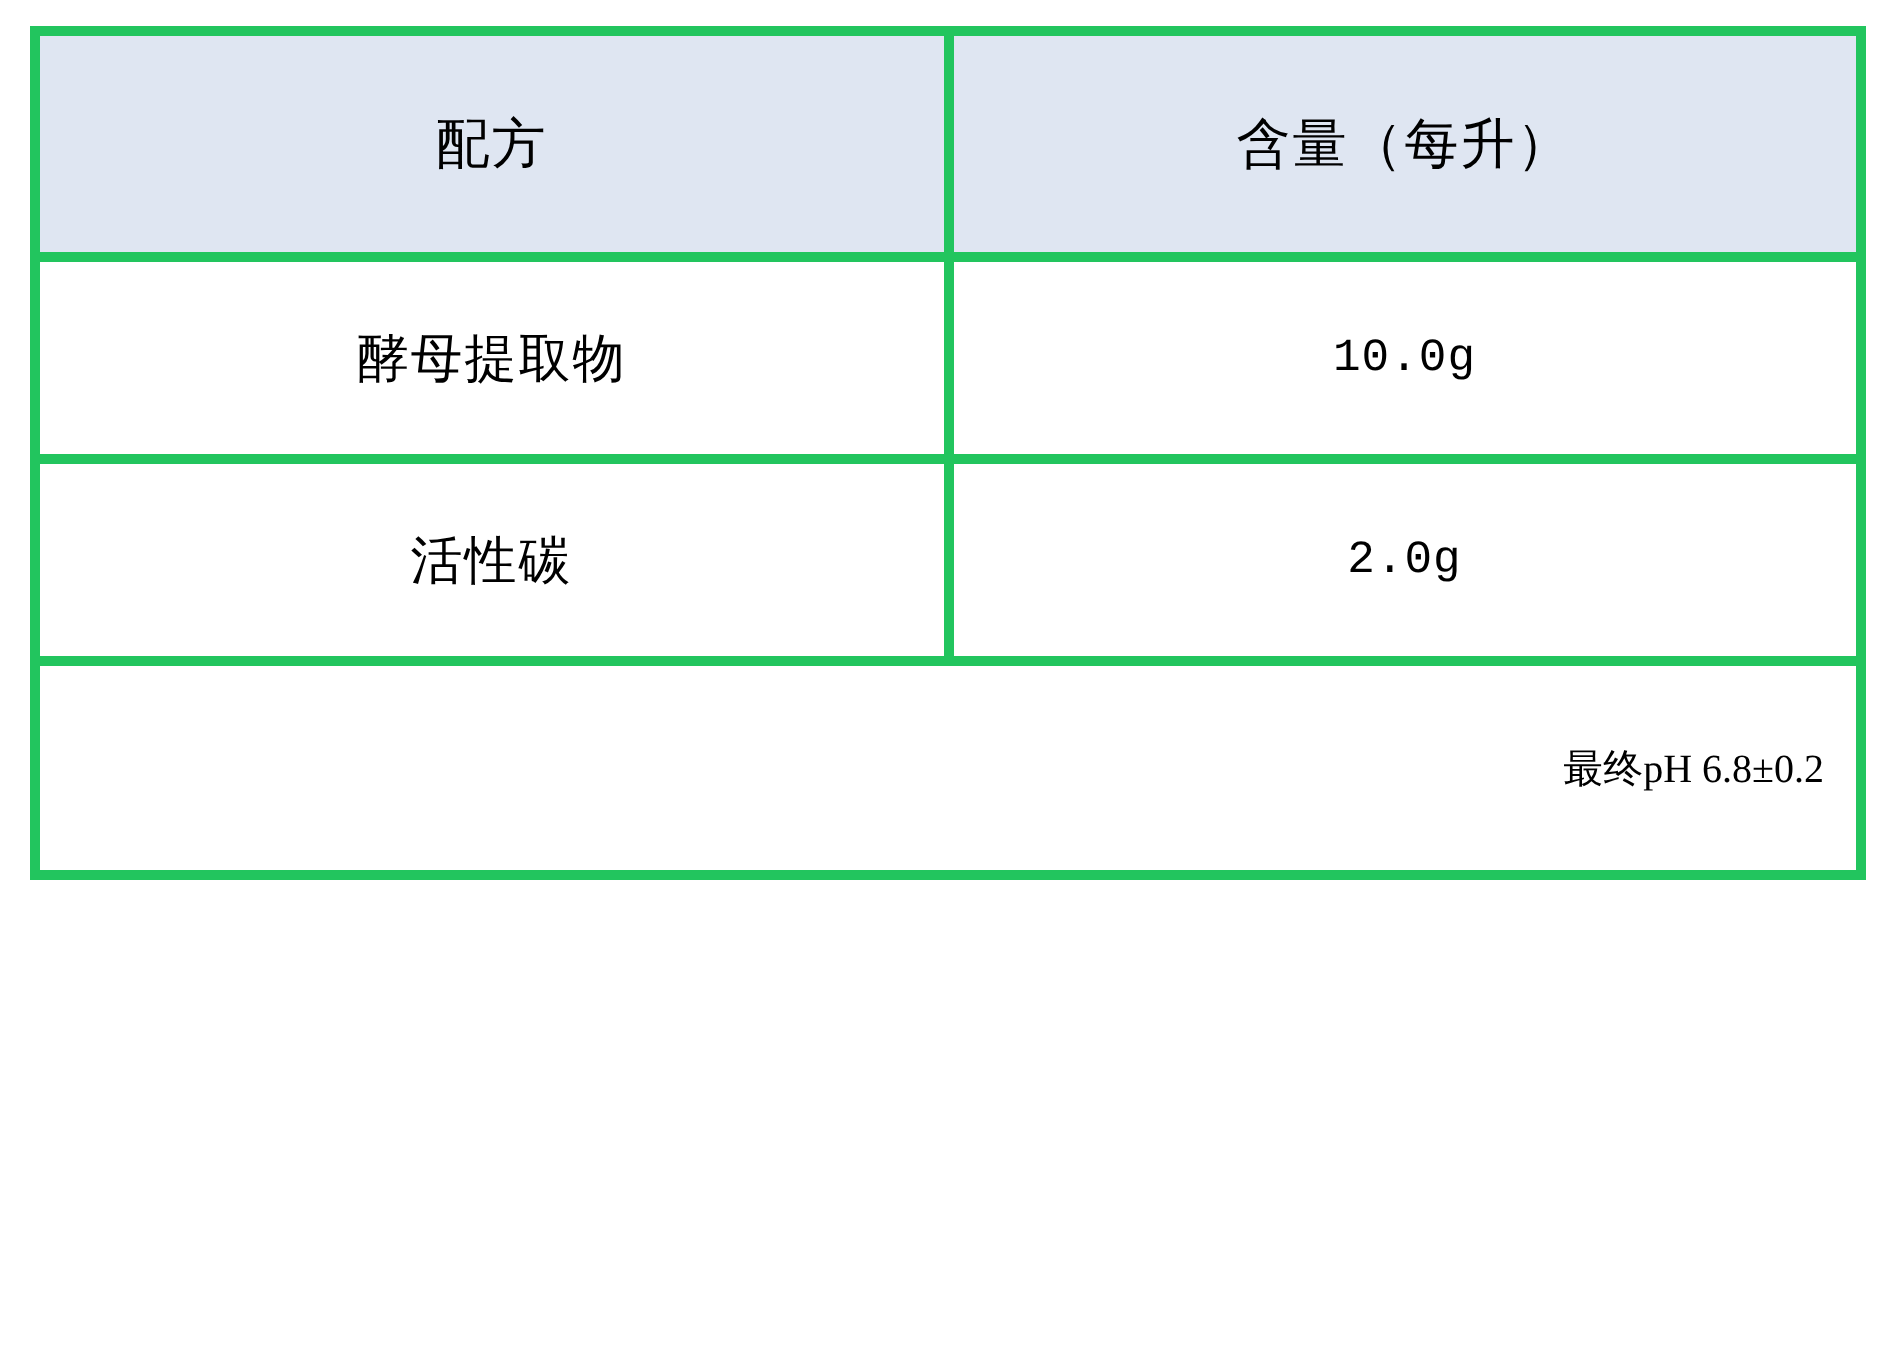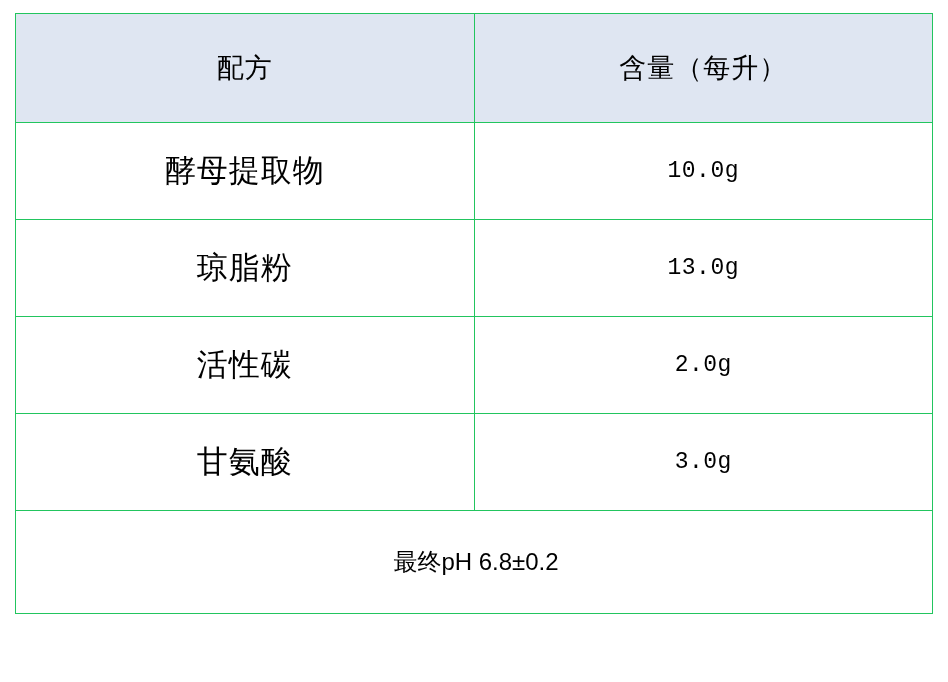--- a/index.html
+++ b/index.html
@@ -21,55 +21,55 @@
     box-sizing: border-box;
   }
   table.formula-table {
     border-collapse: collapse;
     width: 918px;
     margin: 13px auto 0 auto;
     table-layout: fixed;
   }
   table.formula-table td,
   table.formula-table th {
-    border: 1px solid #22c55e;
+    border: 5px solid #22c55e;
     padding: 16px;
     text-align: center;
     vertical-align: middle;
     font-weight: normal;
   }
   .col-name { width: 50%; }
   .col-amount { width: 50%; }
 
   thead td {
     background: #dfe6f2;
     height: 76px;
     font-size: 27px;
     font-family: "Liberation Serif", "DejaVu Serif", serif;
     letter-spacing: 1px;
   }
   tbody td {
     height: 64px;
-    font-size: 31px;
+    font-size: 26px;
   }
   tbody td.name-cell {
     font-family: "Liberation Serif", "DejaVu Serif", serif;
     letter-spacing: 1px;
   }
   tbody td.amount-cell {
     font-family: Liberation Mono, monospace;
     font-size: 23px;
     letter-spacing: 0.5px;
   }
   tfoot td.footer-cell {
     height: 70px;
-    text-align: center;
+    text-align: right;
     padding-left: 20px;
-    font-size: 24px;
-    font-family: Liberation Sans, sans-serif;
+    font-size: 20px;
+    font-family: Liberation Serif, serif;
     letter-spacing: 0px;
   }
 </style>
 </head>
 <body>
 
 <div class="page">
   <table class="formula-table">
     <colgroup>
       <col class="col-name">
@@ -80,30 +80,22 @@
         <td>配方</td>
         <td>含量（每升）</td>
       </tr>
     </thead>
     <tbody>
       <tr>
         <td class="name-cell">酵母提取物</td>
         <td class="amount-cell">10.0g</td>
       </tr>
       <tr>
-        <td class="name-cell">琼脂粉</td>
-        <td class="amount-cell">13.0g</td>
-      </tr>
-      <tr>
         <td class="name-cell">活性碳</td>
         <td class="amount-cell">2.0g</td>
-      </tr>
-      <tr>
-        <td class="name-cell">甘氨酸</td>
-        <td class="amount-cell">3.0g</td>
       </tr>
     </tbody>
     <tfoot>
       <tr>
         <td class="footer-cell" colspan="2">最终pH 6.8±0.2</td>
       </tr>
     </tfoot>
   </table>
 </div>
 

